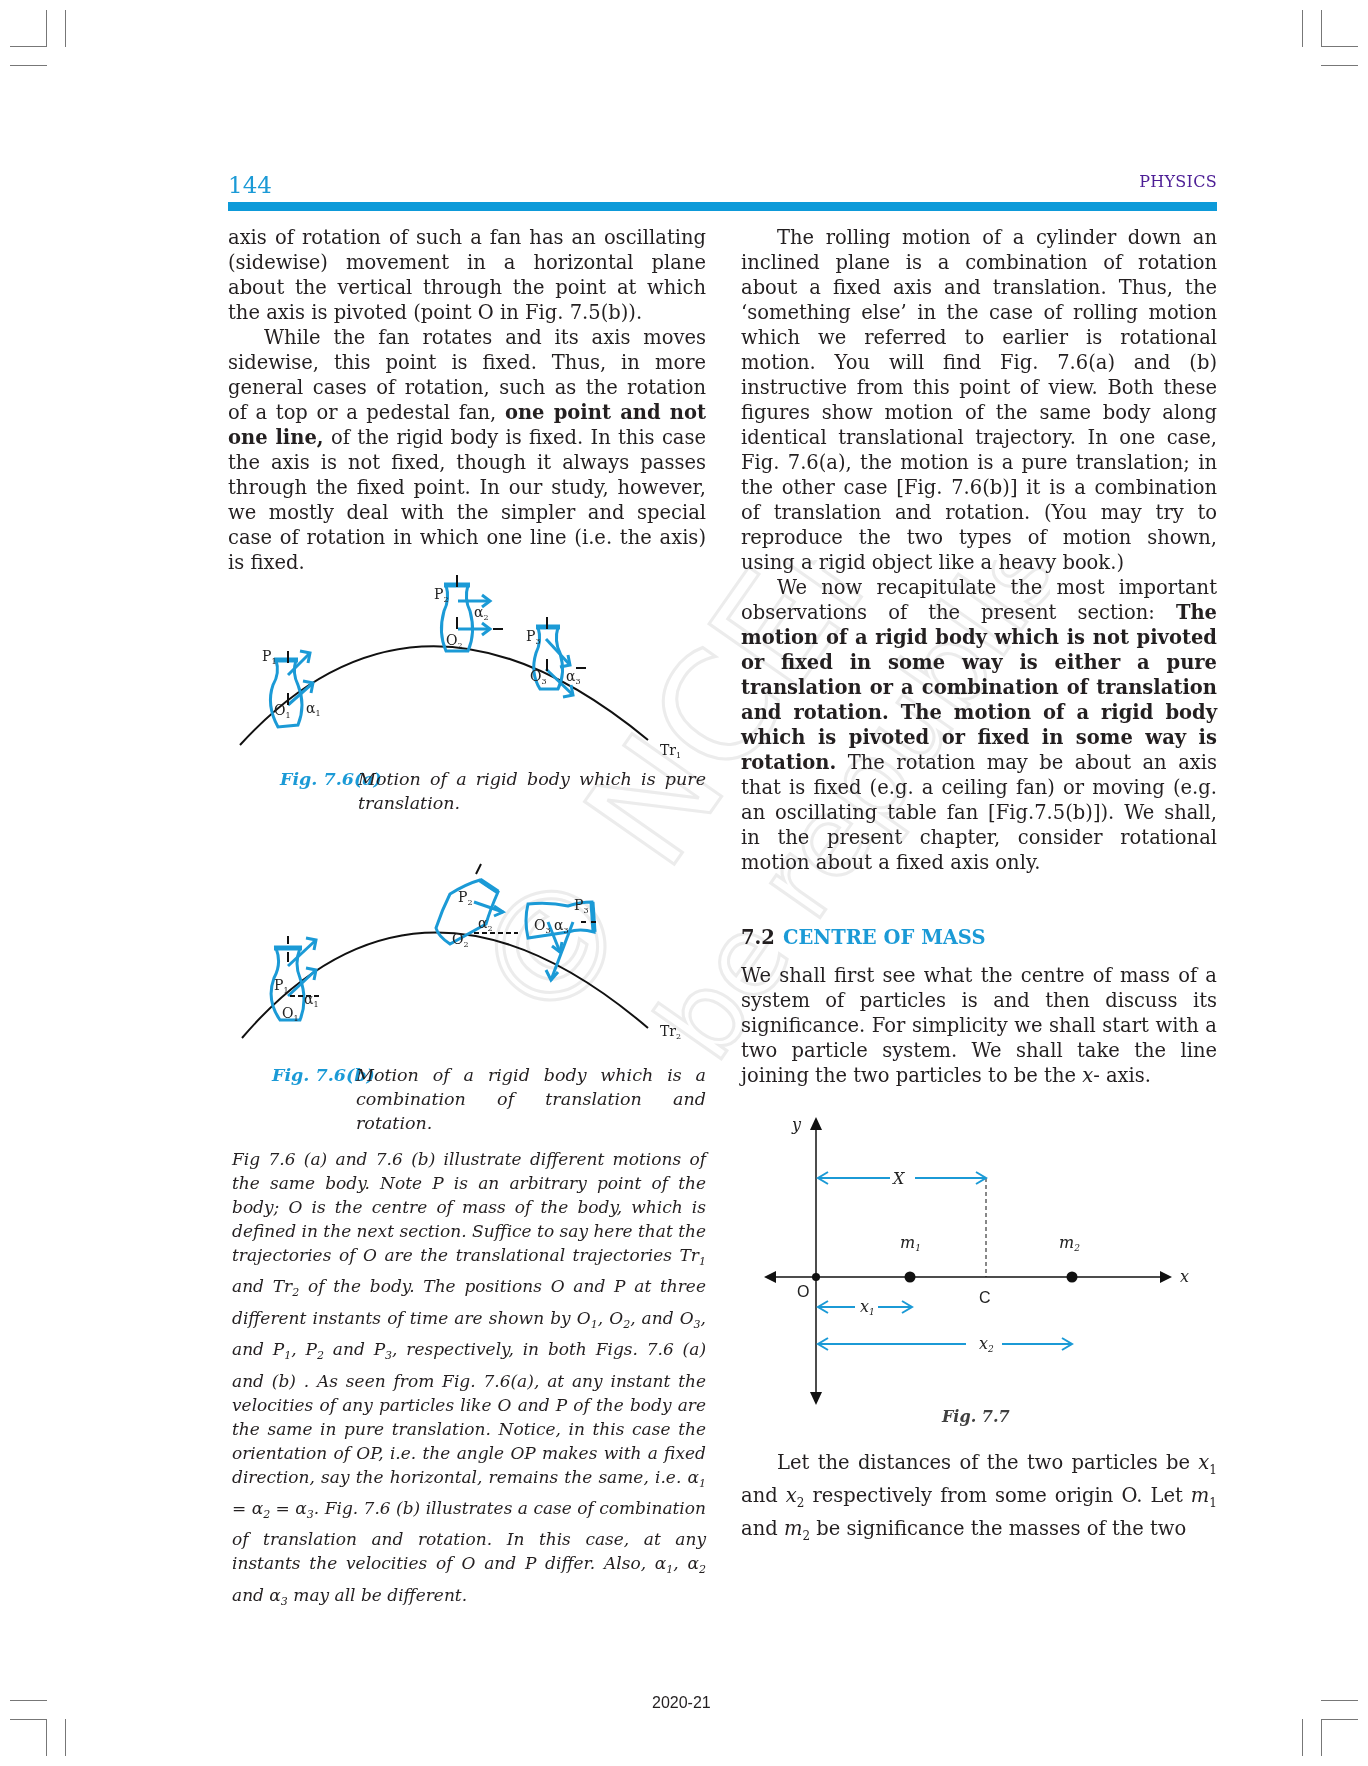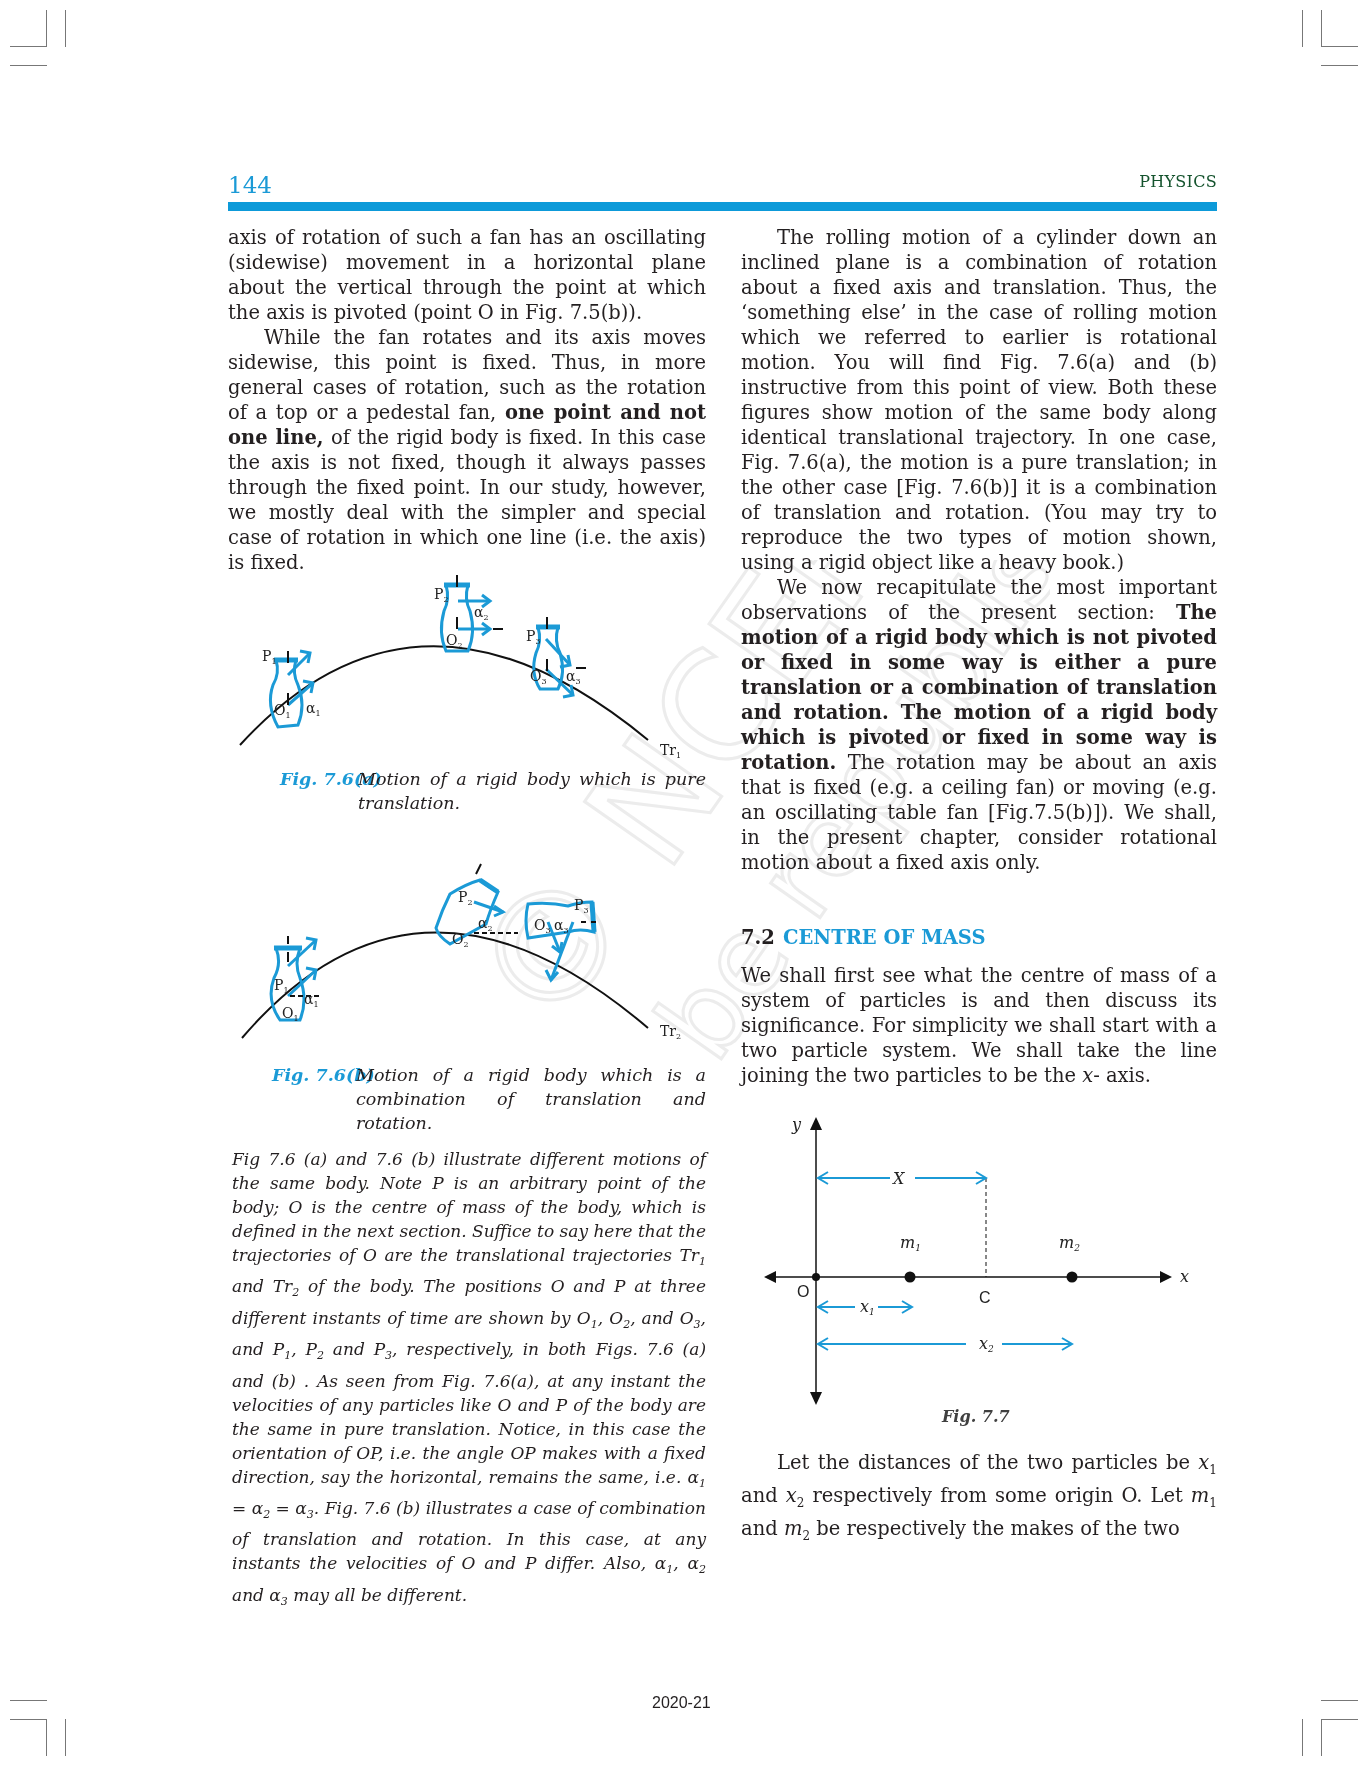--- a/index.html
+++ b/index.html
@@ -1,20 +1,20 @@
 <!DOCTYPE html>
 <html><head>
 <meta charset="utf-8">
 <style>
   html, body { margin:0; padding:0; background:#fff; }
   body { width:1368px; height:1766px; position:relative; overflow:hidden;
          font-family:"DejaVu Serif", serif; color:#231f20; }
   .crop { position:absolute; background:#777; }
   .hdr-num { position:absolute; left:228px; top:172px; font-size:23px; color:#1b9ad6; font-family:"DejaVu Serif", serif; }
-  .hdr-title { position:absolute; right:151px; top:172px; font-size:16px; color:#14532d; font-family:"DejaVu Serif", serif; letter-spacing:0.3px; }
+  .hdr-title { position:absolute; right:151px; top:172px; font-size:16px; color:#4c1d95; font-family:"DejaVu Serif", serif; letter-spacing:0.3px; }
   .hdr-bar { position:absolute; left:228px; top:202px; width:989px; height:9px; background:#0d9ad9; }
   .col { position:absolute; font-size:19.5px; line-height:25px; text-align:justify; }
   .col p { margin:0; }
   .col p.ind { text-indent:36px; }
   .left-col { left:228px; top:225px; width:478px; }
   .right-col { left:741px; top:225px; width:476px; }
   b { font-weight:bold; }
   .fig { position:absolute; }
   .caption { position:absolute; font-style:italic; font-size:17.5px; line-height:24px; }
   .cap-label { position:absolute; color:#1b9ad6; font-weight:bold; font-style:italic; font-size:17.5px; }
@@ -225,16 +225,16 @@
     <text x="229" y="239"><tspan>x</tspan><tspan font-size="9" dy="3">2</tspan></text>
   </g>
   <g font-family="Liberation Sans, sans-serif" font-size="16" fill="#222">
     <text x="47" y="187">O</text>
     <text x="229" y="193">C</text>
   </g>
 </svg>
 <div class="fig77-cap">Fig. 7.7</div>
 
 <div class="col" style="left:741px;top:1450px;width:476px;">
-  <p class="ind"><span>Let the distances of the two particles be </span><i>x</i><sub>1</sub><span> and </span><i>x</i><sub>2</sub><span> respectively from some origin O. Let </span><i>m</i><sub>1</sub><span> and </span><i>m</i><sub>2</sub><span> be respectively the makes of the two</span></p>
+  <p class="ind"><span>Let the distances of the two particles be </span><i>x</i><sub>1</sub><span> and </span><i>x</i><sub>2</sub><span> respectively from some origin O. Let </span><i>m</i><sub>1</sub><span> and </span><i>m</i><sub>2</sub><span> be significance the masses of the two</span></p>
 </div>
 
 <div class="footer">2020-21</div>
 
 </body></html>

